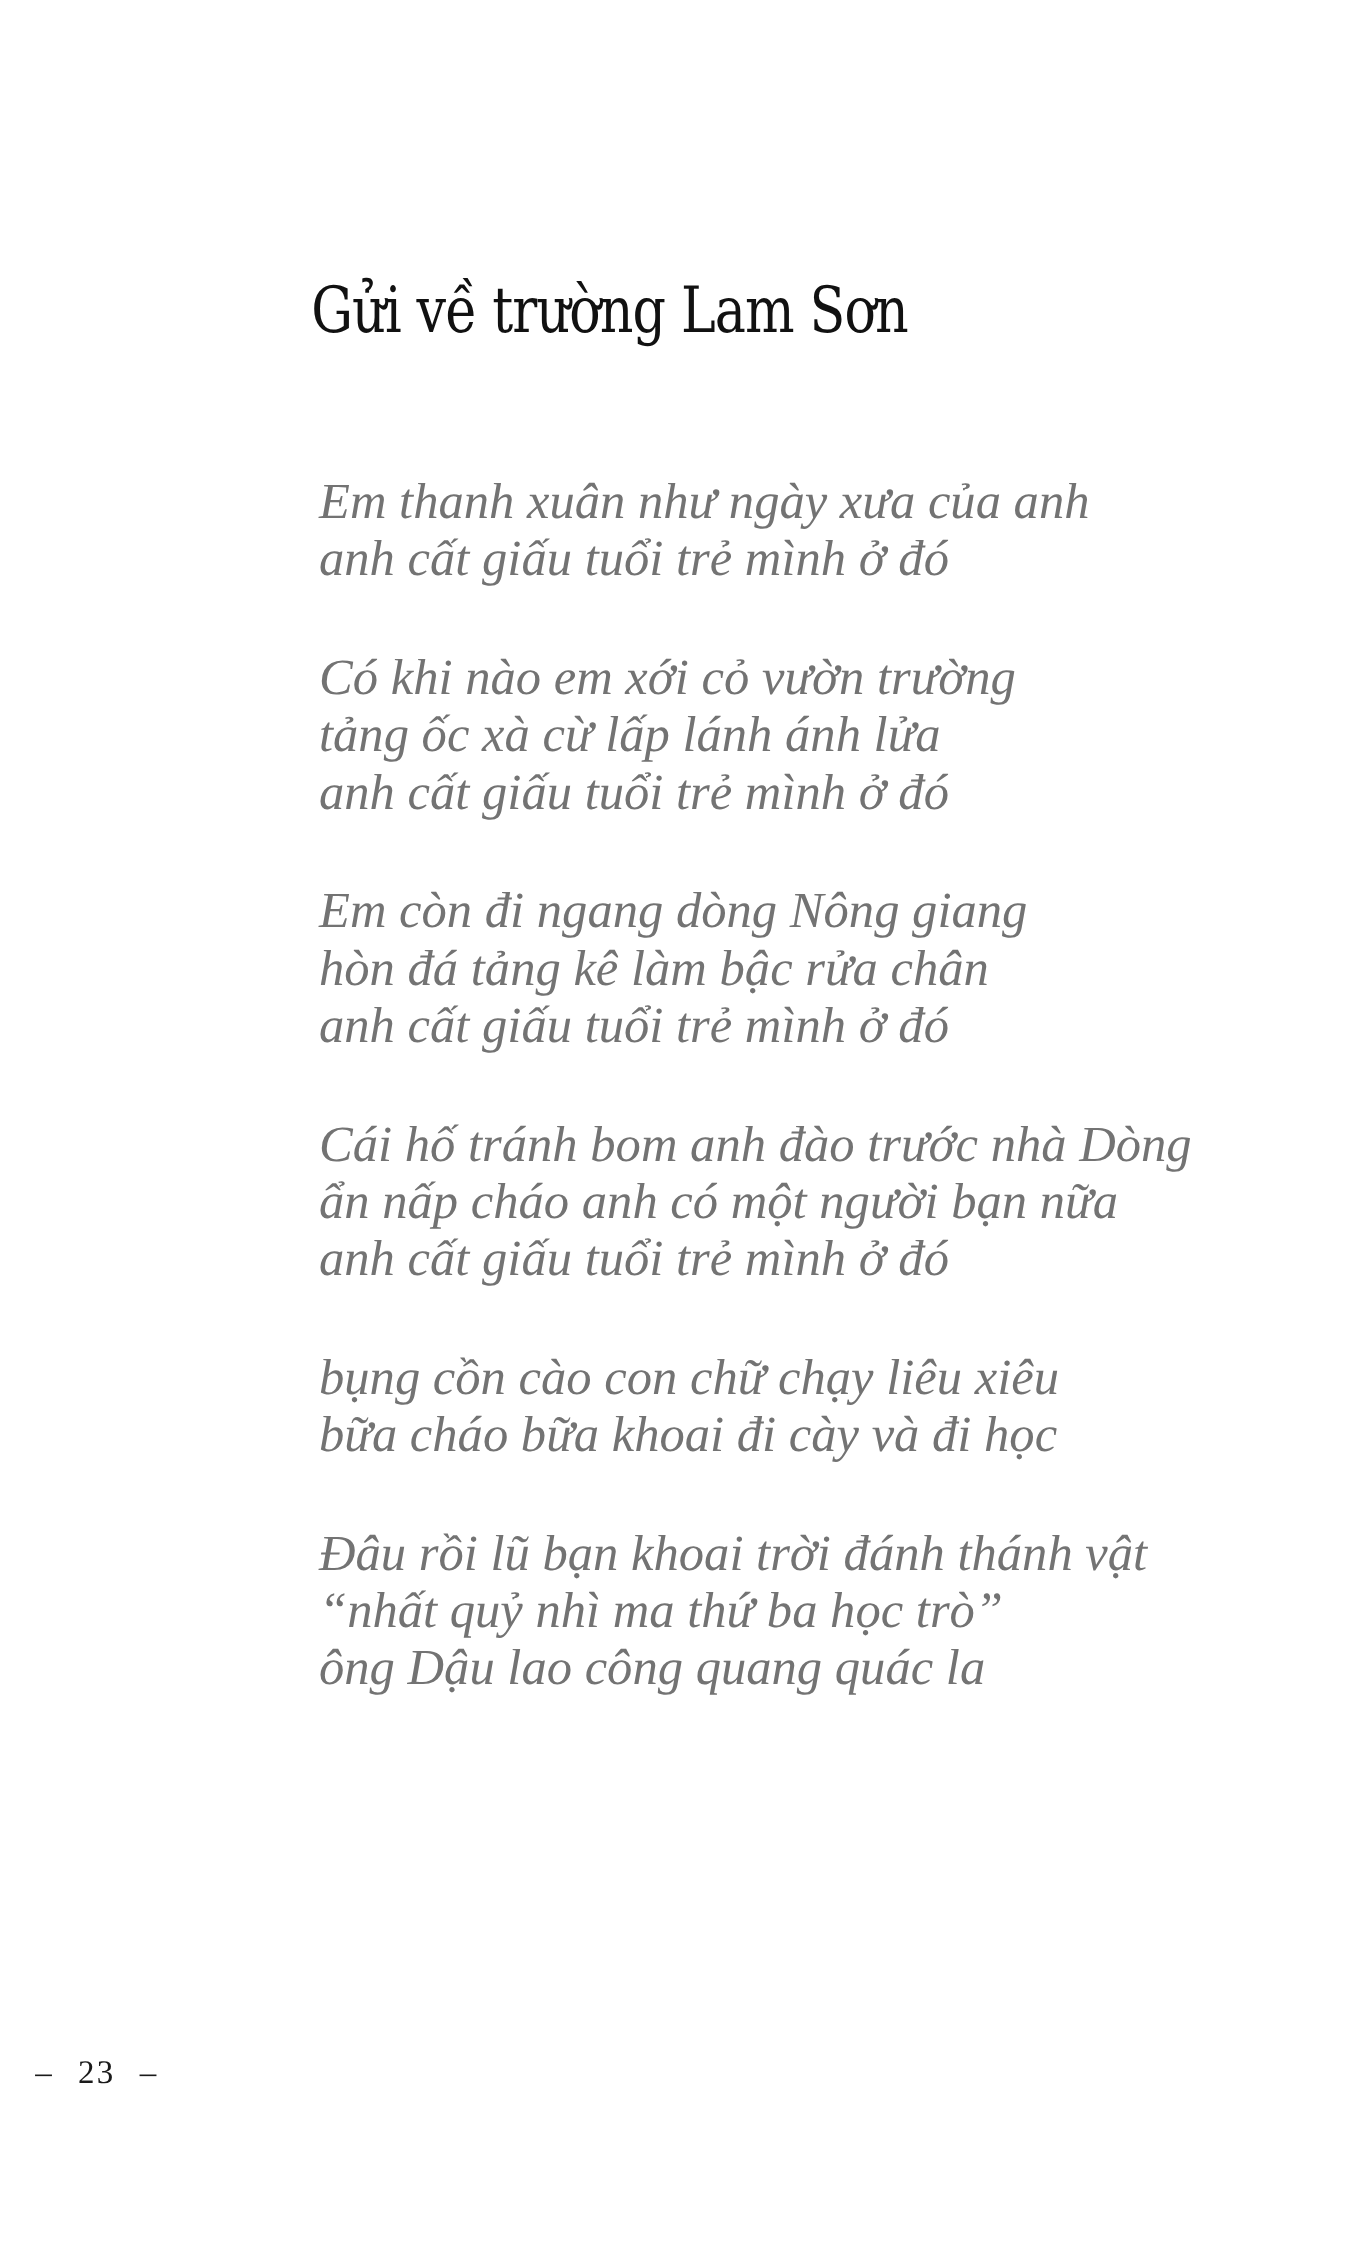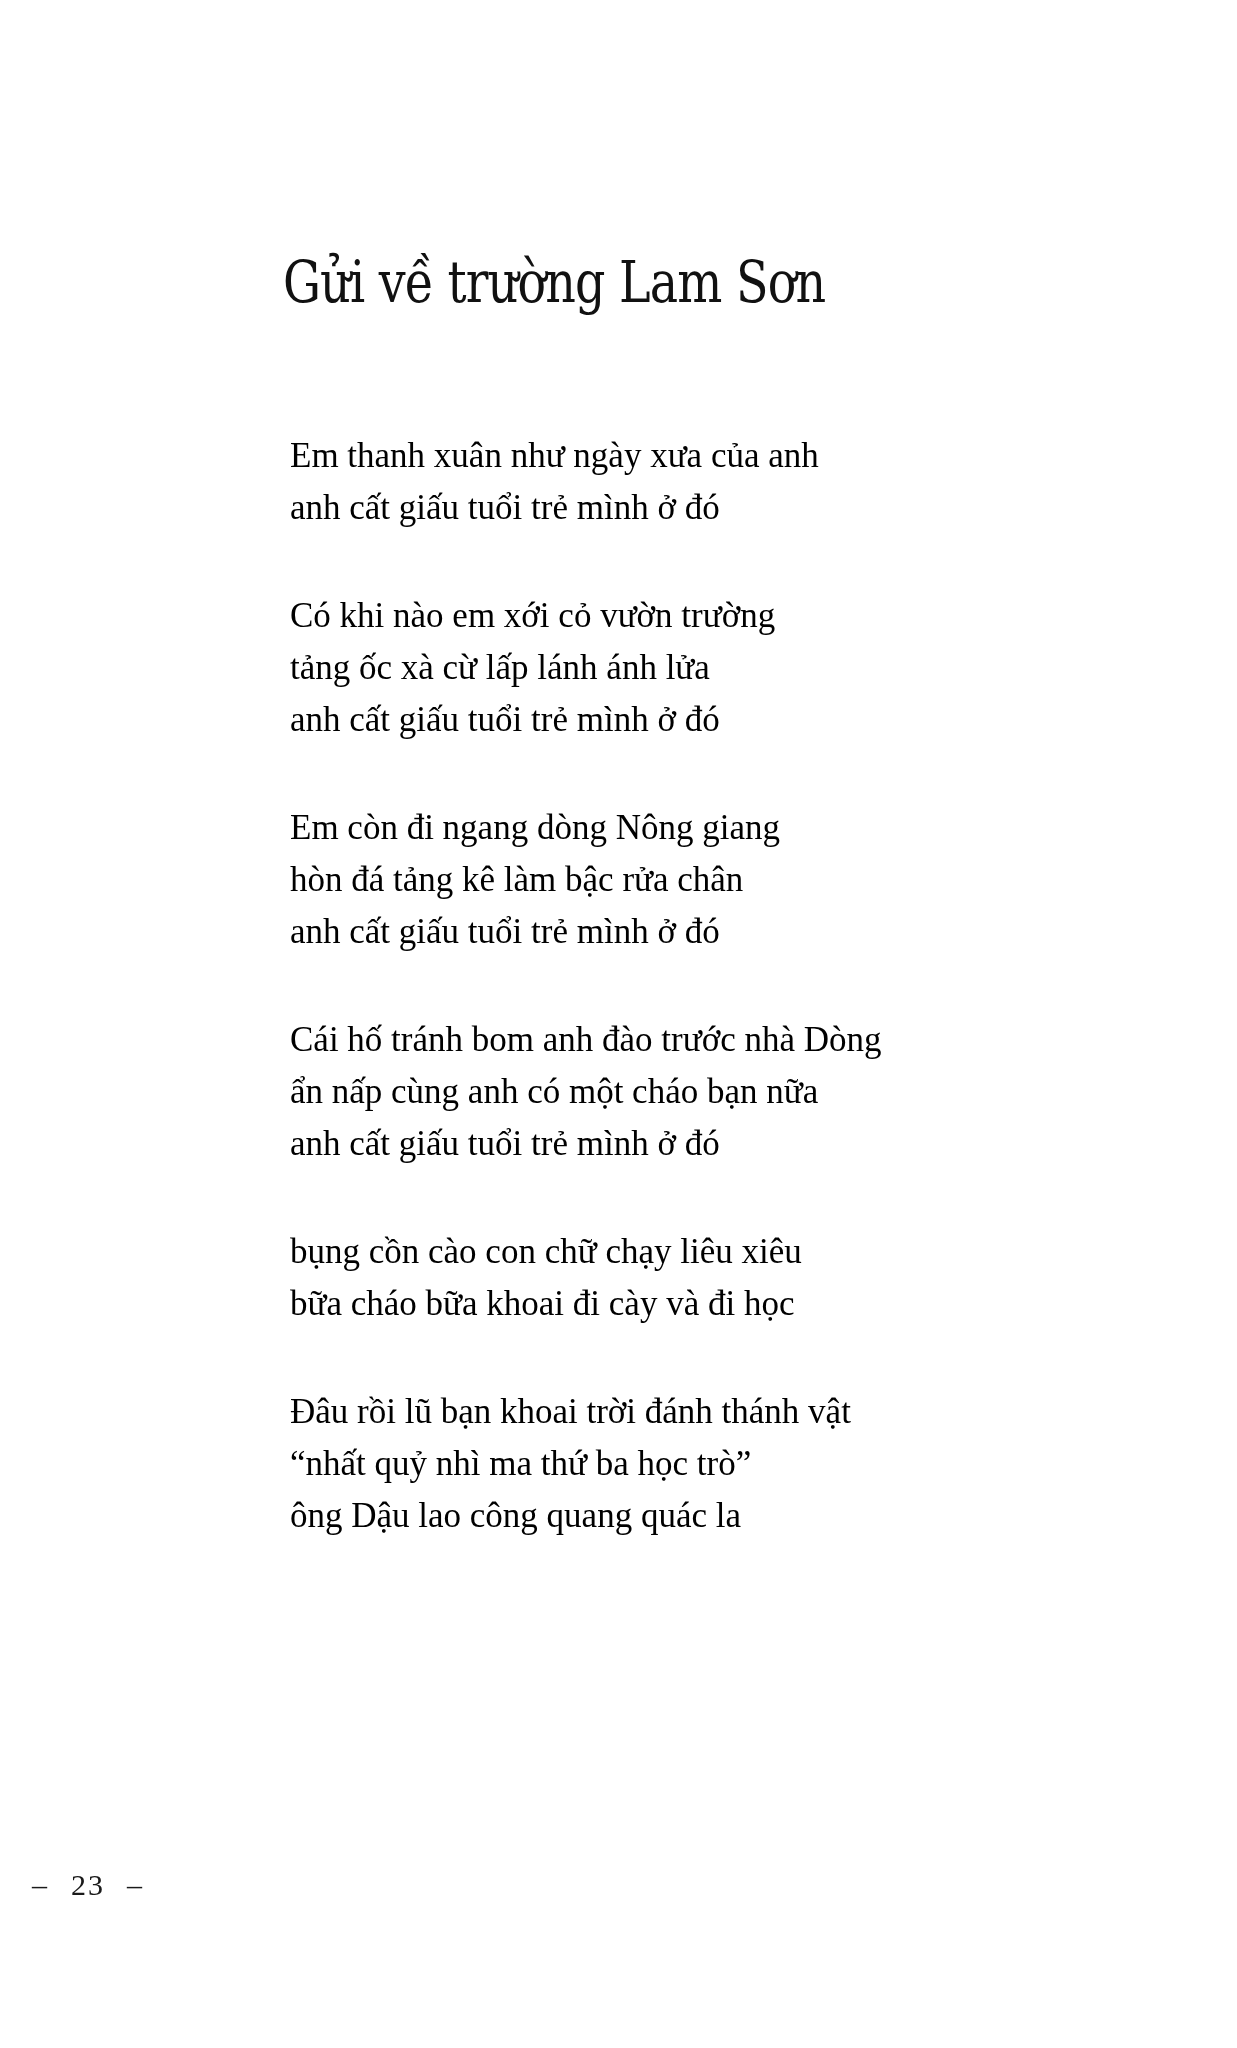--- a/index.html
+++ b/index.html
@@ -39,24 +39,25 @@
       position: absolute;
       left: 290px;
       top: 430px;
       width: 800px;
     }
     .stanza {
       margin: 0 0 56px 0;
     }
     .line {
       display: block;
-      font-size: 35px;
+      font-size: 46px;
       line-height: 52px;
       white-space: nowrap;
-      color: #000000;
+      color: #737373;
+      font-style: italic;
     }
     .page-number {
       position: absolute;
       left: 10px;
       width: 1237px;
       top: 1868px;
       text-align: left;
       font-size: 30px;
       color: #1a1a1a;
       letter-spacing: 2px;
@@ -84,21 +85,21 @@
       <span class="line">tảng ốc xà cừ lấp lánh ánh lửa</span>
       <span class="line">anh cất giấu tuổi trẻ mình ở đó</span>
     </div>
     <div class="stanza">
       <span class="line">Em còn đi ngang dòng Nông giang</span>
       <span class="line">hòn đá tảng kê làm bậc rửa chân</span>
       <span class="line">anh cất giấu tuổi trẻ mình ở đó</span>
     </div>
     <div class="stanza">
       <span class="line">Cái hố tránh bom anh đào trước nhà Dòng</span>
-      <span class="line">ẩn nấp cùng anh có một cháo bạn nữa</span>
+      <span class="line">ẩn nấp cháo anh có một người bạn nữa</span>
       <span class="line">anh cất giấu tuổi trẻ mình ở đó</span>
     </div>
     <div class="stanza">
       <span class="line">bụng cồn cào con chữ chạy liêu xiêu</span>
       <span class="line">bữa cháo bữa khoai đi cày và đi học</span>
     </div>
     <div class="stanza">
       <span class="line">Đâu rồi lũ bạn khoai trời đánh thánh vật</span>
       <span class="line">“nhất quỷ nhì ma thứ ba học trò”</span>
       <span class="line">ông Dậu lao công quang quác la</span>

